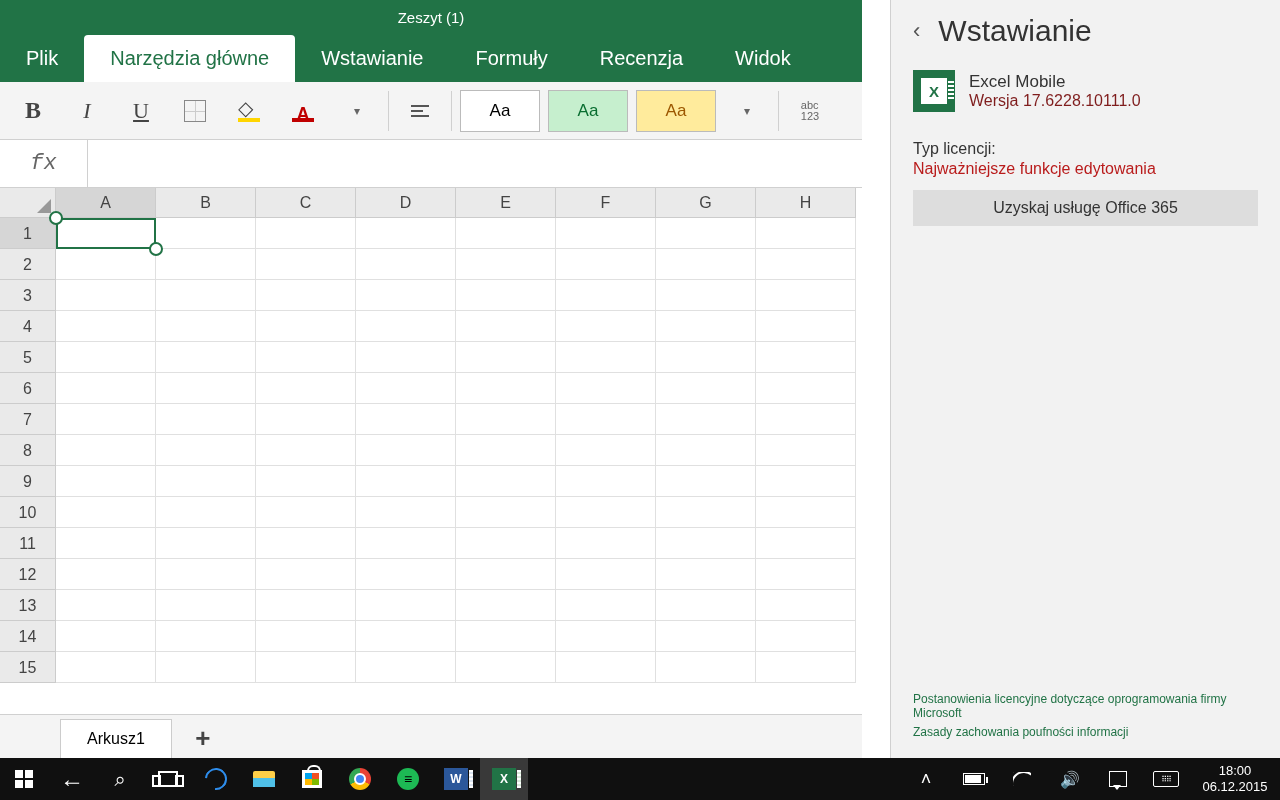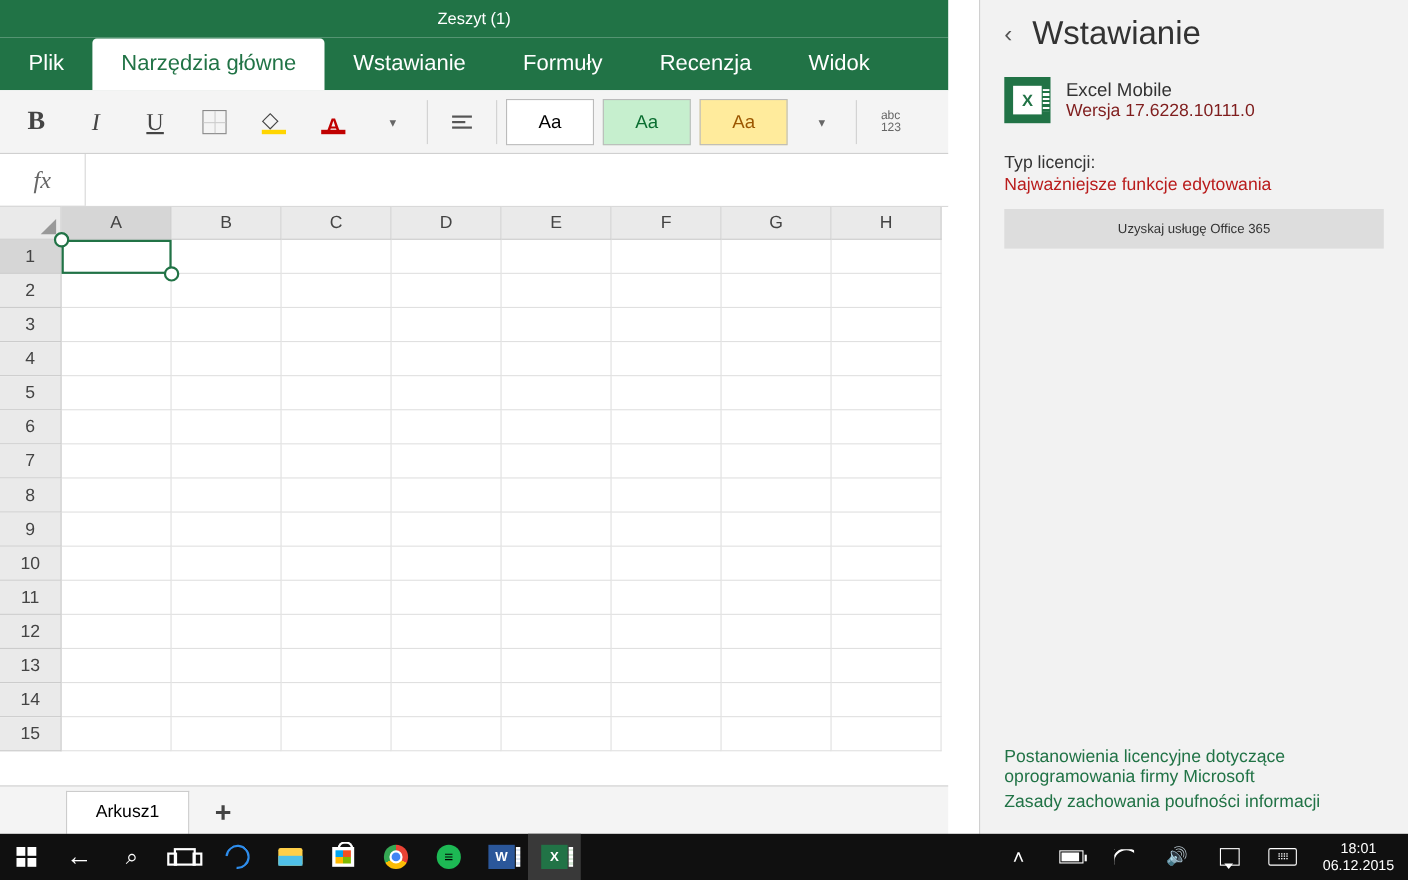--- a/index.html
+++ b/index.html
@@ -20,21 +20,21 @@
 .tb-btn { width: 54px; height: 46px; display: flex; align-items: center; justify-content: center; font-size: 22px; color: #444; cursor: pointer; }
 .tb-sep { width: 1px; height: 40px; background: #d0d0d0; margin: 0 4px; }
 .style-box { width: 80px; height: 42px; margin: 0 4px; display: flex; align-items: center; justify-content: center; font-size: 17px; border: 1px solid #bbb; }
 .style-normal { background: #fff; }
 .style-green { background: #c6efce; color: #0a6e31; }
 .style-yellow { background: #ffeb9c; color: #9c5700; }
 .wrap-icon { font-size: 11px; color: #666; text-align: left; line-height: 1; }
 
 
 .formula-bar { height: 48px; display: flex; align-items: center; border-bottom: 1px solid #d0d0d0; }
-.fx-label { width: 78px; font-style: italic; font-family: Liberation Serif, serif; font-size: 22px; color: #666; text-align: center; border-right: 1px solid #d0d0d0; height: 100%; display: flex; align-items: center; justify-content: center; }
+.fx-label { width: 88px; font-style: italic; font-family: Liberation Mono, monospace; font-size: 22px; color: #666; text-align: center; border-right: 1px solid #d0d0d0; height: 100%; display: flex; align-items: center; justify-content: center; }
 .fx-input { flex: 1; height: 100%; border: none; outline: none; padding: 0 10px; font-size: 15px; }
 
 
 .grid-area { flex: 1; overflow: hidden; position: relative; display: flex; flex-direction: column; }
 .col-headers { display: flex; height: 30px; }
 .corner { width: 56px; background: #eaeaea; border-right: 1px solid #ccc; border-bottom: 1px solid #ccc; position: relative; }
 .corner::after { content: ""; position: absolute; right: 4px; bottom: 4px; width: 0; height: 0; border-left: 14px solid transparent; border-bottom: 14px solid #999; }
 .col-h { width: 100px; background: #eaeaea; border-right: 1px solid #ccc; border-bottom: 1px solid #ccc; text-align: center; line-height: 30px; font-size: 16px; color: #444; }
 .col-h.active { background: #d6d6d6; }
 .rows { flex: 1; overflow: hidden; }
@@ -57,24 +57,24 @@
 .back-chevron { font-size: 22px; color: #555; cursor: pointer; }
 .info-title { font-size: 30px; color: #333; }
 .app-info-row { display: flex; align-items: center; gap: 14px; margin-bottom: 28px; }
 .excel-tile { width: 42px; height: 42px; background: #217346; display: flex; align-items: center; justify-content: center; }
 .excel-tile-inner { width: 26px; height: 26px; background: #fff; color: #217346; font-weight: bold; display: flex; align-items: center; justify-content: center; font-size: 15px; position: relative; }
 .excel-tile-inner::after { content: ""; position: absolute; right: -7px; top: 3px; width: 6px; height: 20px; background: repeating-linear-gradient(#fff 0 2px, #217346 2px 4px); }
 .app-info-text div:first-child { font-size: 17px; color: #333; }
 .app-info-text div:last-child { font-size: 16px; color: #7f1d1d; }
 .license-label { font-size: 16px; color: #333; margin-bottom: 2px; }
 .license-value { font-size: 16px; color: #b91c1c; margin-bottom: 12px; }
-.get-office-btn { height: 36px; background: #ddd; display: flex; align-items: center; justify-content: center; font-size: 12px; color: #333; margin-bottom: 10px; cursor: pointer; }
+.get-office-btn { height: 36px; background: #ddd; display: flex; align-items: center; justify-content: center; font-size: 16px; color: #333; margin-bottom: 10px; cursor: pointer; }
 .license-status { font-size: 16px; color: #333; }
 .info-spacer { flex: 1; }
-.info-link { font-size: 16px; color: #217346; margin-bottom: 5px; cursor: pointer; }
+.info-link { font-size: 12px; color: #217346; margin-bottom: 5px; cursor: pointer; }
 
 
 .taskbar { height: 42px; background: #101010; color: #fff; display: flex; align-items: center; }
 .tb-item { width: 48px; height: 42px; display: flex; align-items: center; justify-content: center; font-size: 18px; cursor: pointer; }
 .tb-item.active { background: #393939; }
 .tb-spacer { flex: 1; }
 .clock { width: 90px; text-align: center; font-size: 13px; line-height: 1.2; }
 .win-logo { display: grid; grid-template-columns: 8px 8px; grid-template-rows: 8px 8px; gap: 2px; }
 .win-logo div { background: #fff; }
 .task-views { width: 20px; height: 16px; border: 2px solid #fff; position: relative; }
@@ -452,16 +452,16 @@
   <div class="tb-item">
       <span style="font-size:16px">🔊</span>
     </div>
   <div class="tb-item">
       <div class="notif-icon"></div>
     </div>
   <div class="tb-item">
       <div class="kbd-icon"></div>
     </div>
   <div class="clock">
-    <div>18:01</div>
+    <div>18:00</div>
     <div>06.12.2015</div>
   </div>
 </div>
 
 </body></html>

